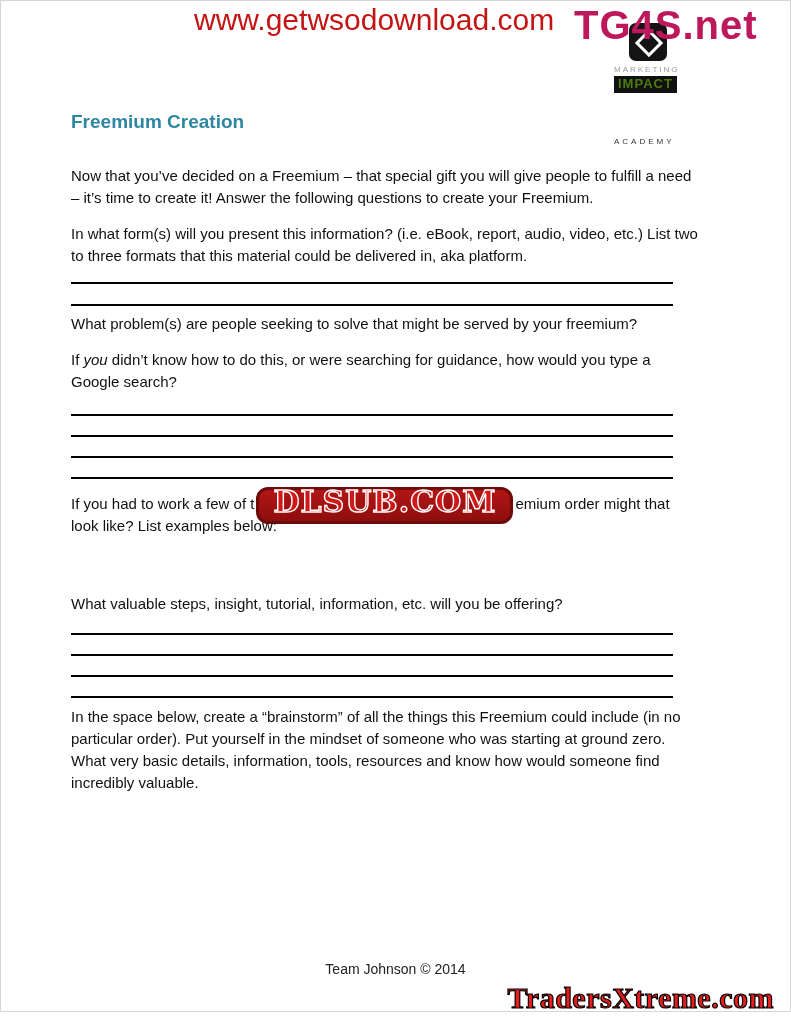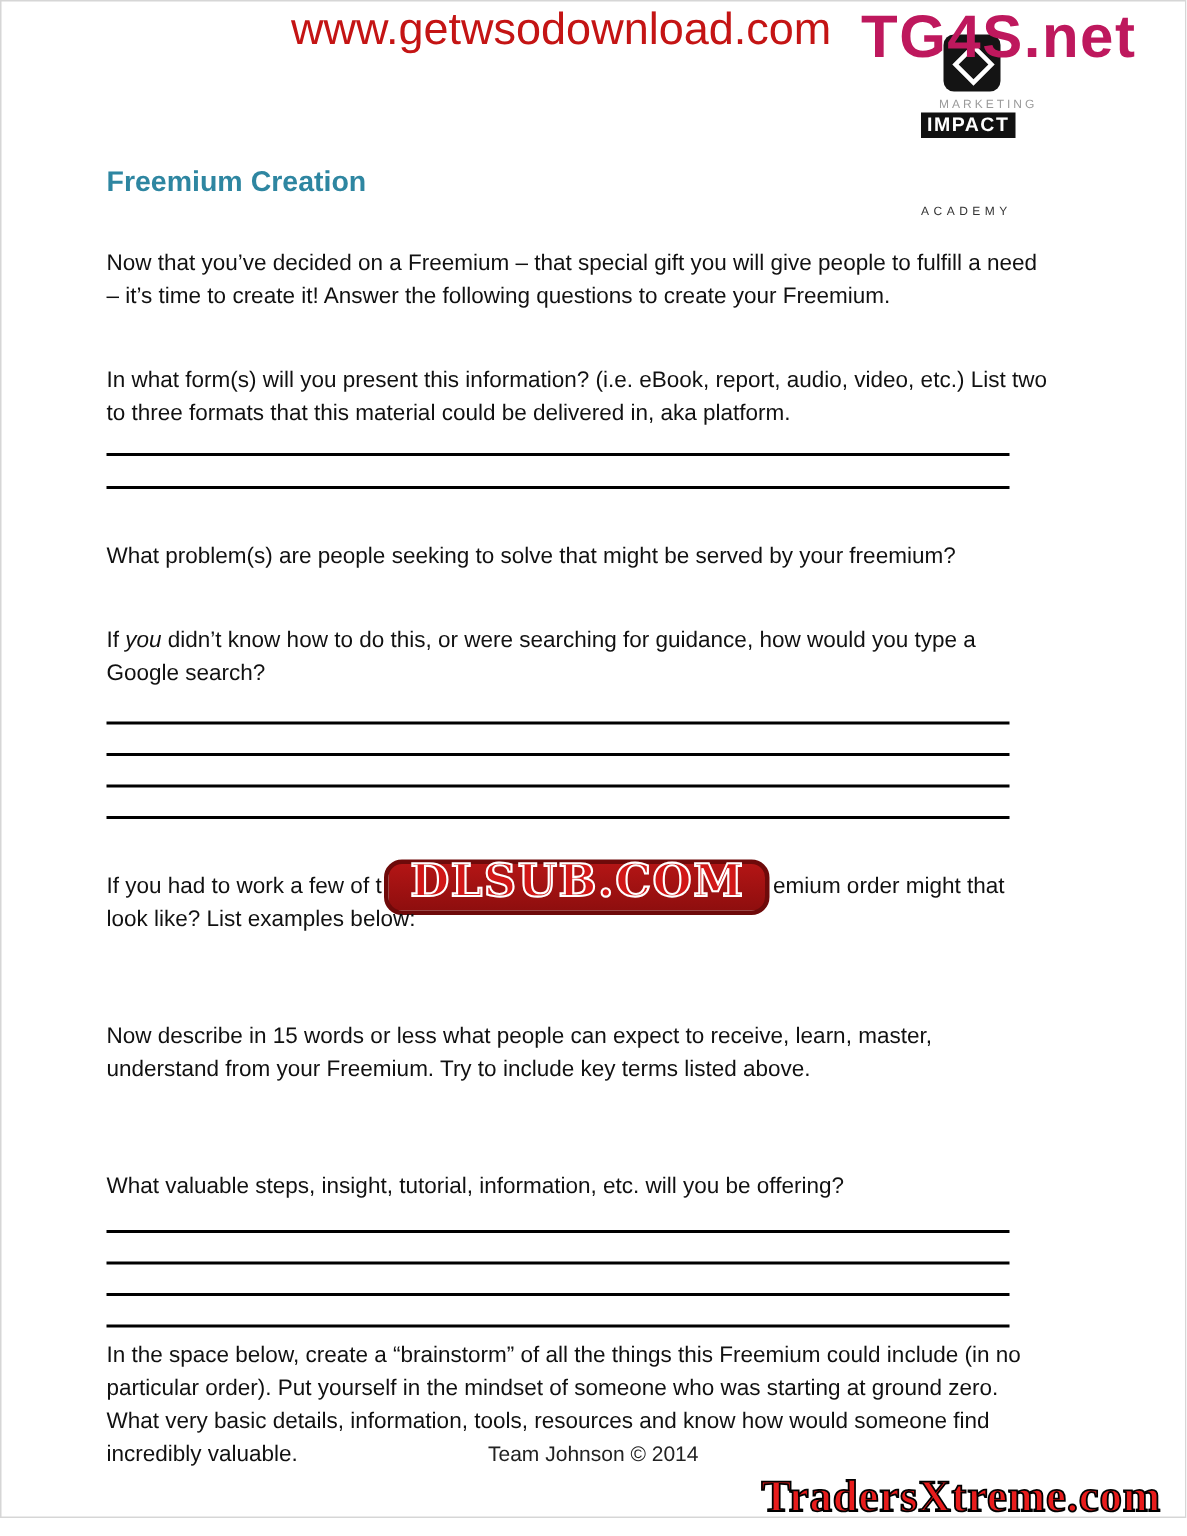--- a/index.html
+++ b/index.html
@@ -30,33 +30,33 @@
   }
   .brand{
     position:absolute;left:573px;top:2px;
     font-size:40px;font-weight:800;color:#be185d;letter-spacing:1px;
     white-space:nowrap;
   }
   .logo-text{
     position:absolute;left:613px;top:64px;width:78px;
     text-align:left;line-height:1.15;
   }
-  .logo-text .l1{font-size:8px;letter-spacing:2px;color:#9a9a9a;display:block;margin-left:12px;}
-  .logo-text .l2{font-size:13px;font-weight:700;letter-spacing:1px;color:#ffffff;background:#111;display:inline-block;padding:1px 4px;margin:1px 0;}
+  .logo-text .l1{font-size:8px;letter-spacing:2px;color:#9a9a9a;display:block;}
+  .logo-text .l2{font-size:13px;font-weight:700;letter-spacing:1px;color:#4d7c0f;background:#111;display:inline-block;padding:1px 4px;margin:1px 0;}
   .logo-text .l3{font-size:8px;letter-spacing:3px;color:#333;display:block;margin-top:43px;}
 
   
   .content{position:absolute;left:70px;top:110px;width:628px;}
   .doc-title{
     font-size:19px;font-weight:700;color:#2e86a1;margin:0;
   }
   .para{font-size:15px;line-height:22px;margin:0;}
   .mt-intro{margin-top:32px;}
-  .mt-18{margin-top:34px;}
-  .mt-20{margin-top:34px;}
+  .mt-18{margin-top:14px;}
+  .mt-20{margin-top:7px;}
   .mt-24{margin-top:8px;}
   .mt-56{margin-top:56px;}
   .em{font-style:italic;}
 
   .blank-line{
     width:602px;border-bottom:2px solid #000;height:19px;
   }
   .bl-first-a{height:15px;}
   .bl-first-b{height:21px;}
   .bl-first-c{height:18px;}
@@ -129,21 +129,20 @@
     <div class="blank-line bl-first-b"></div>
     <div class="blank-line"></div>
     <div class="blank-line"></div>
     <div class="blank-line"></div>
 
     <p class="para mt-18">
       <span><span>If you had to work a few of t</span><span class="dlsub"><span>DLSUB.COM</span></span><span>emium order might that</span></span><br>
       <span>look like? List examples below:</span>
     </p>
 
-    <p class="para mt-56">Now describe in 15 words or less what people can expect to receive, learn, master, understand from your Freemium. Try to include key terms listed above.</p>
 
     <p class="para mt-56">What valuable steps, insight, tutorial, information, etc. will you be offering?</p>
 
     <div class="blank-line bl-first-c"></div>
     <div class="blank-line"></div>
     <div class="blank-line"></div>
     <div class="blank-line"></div>
 
     <p class="para mt-24">In the space below, create a “brainstorm” of all the things this Freemium could include (in no particular order). Put yourself in the mindset of someone who was starting at ground zero. What very basic details, information, tools, resources and know how would someone find incredibly valuable.</p>
 

